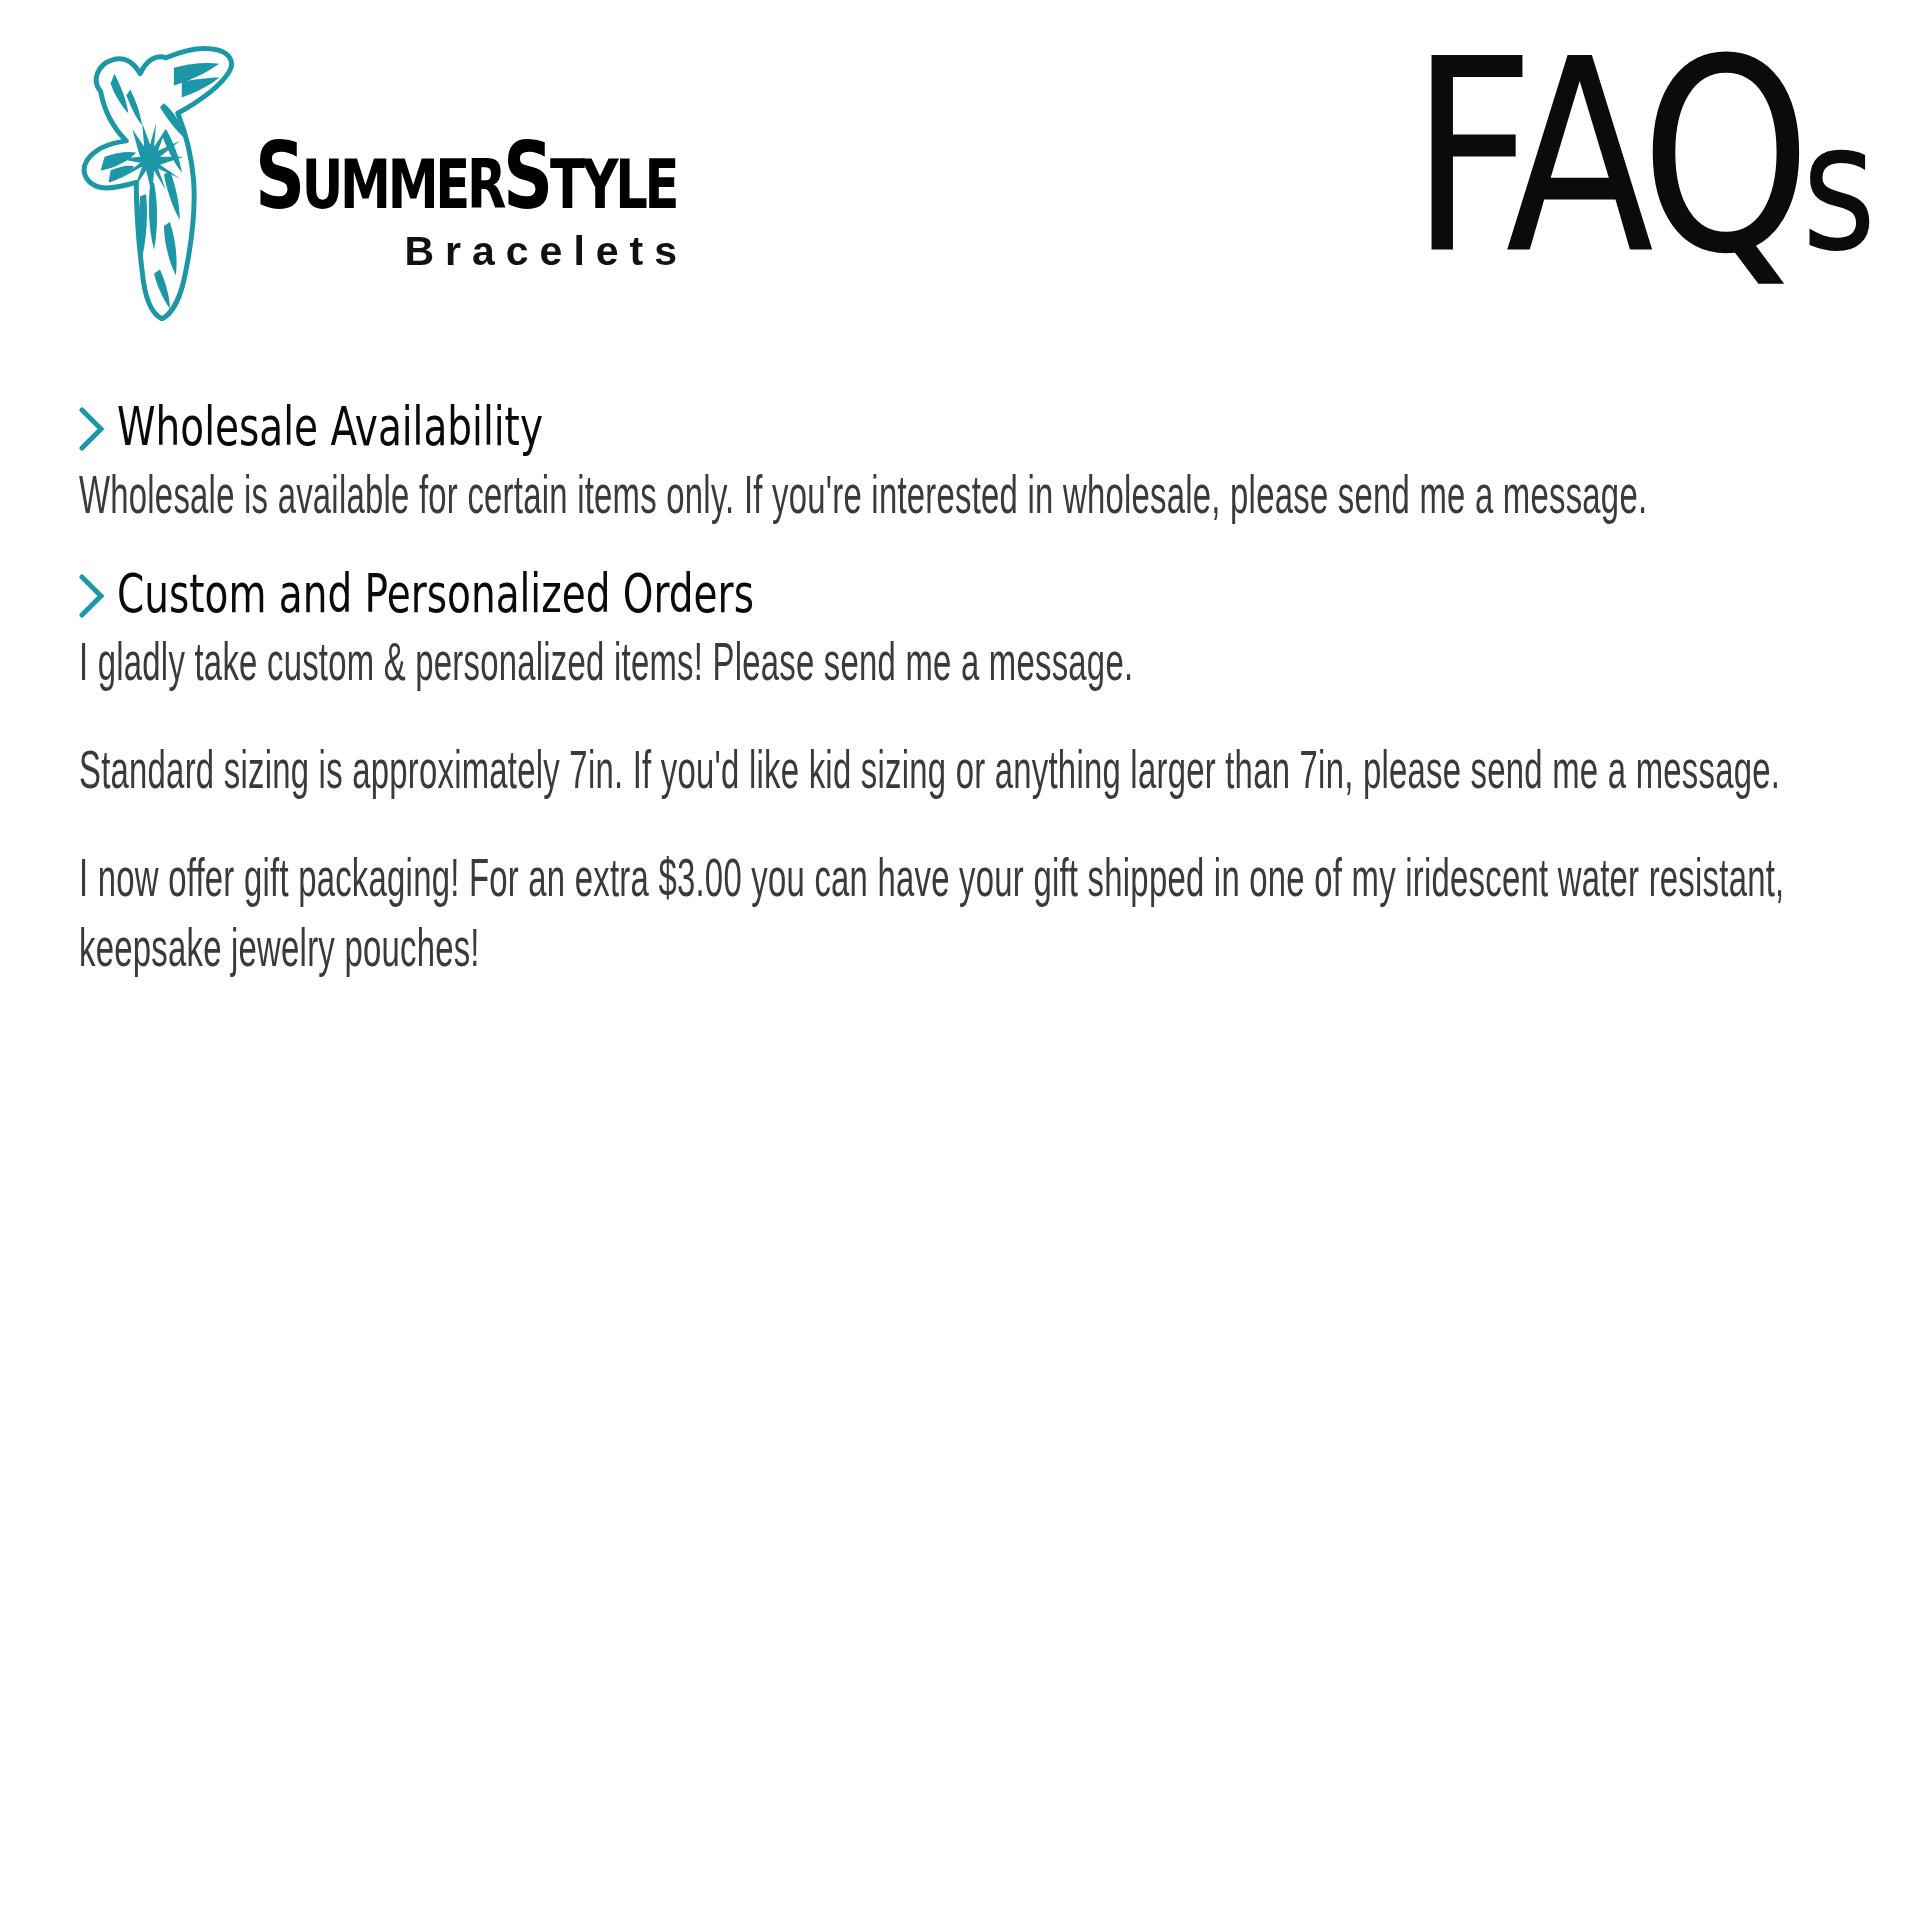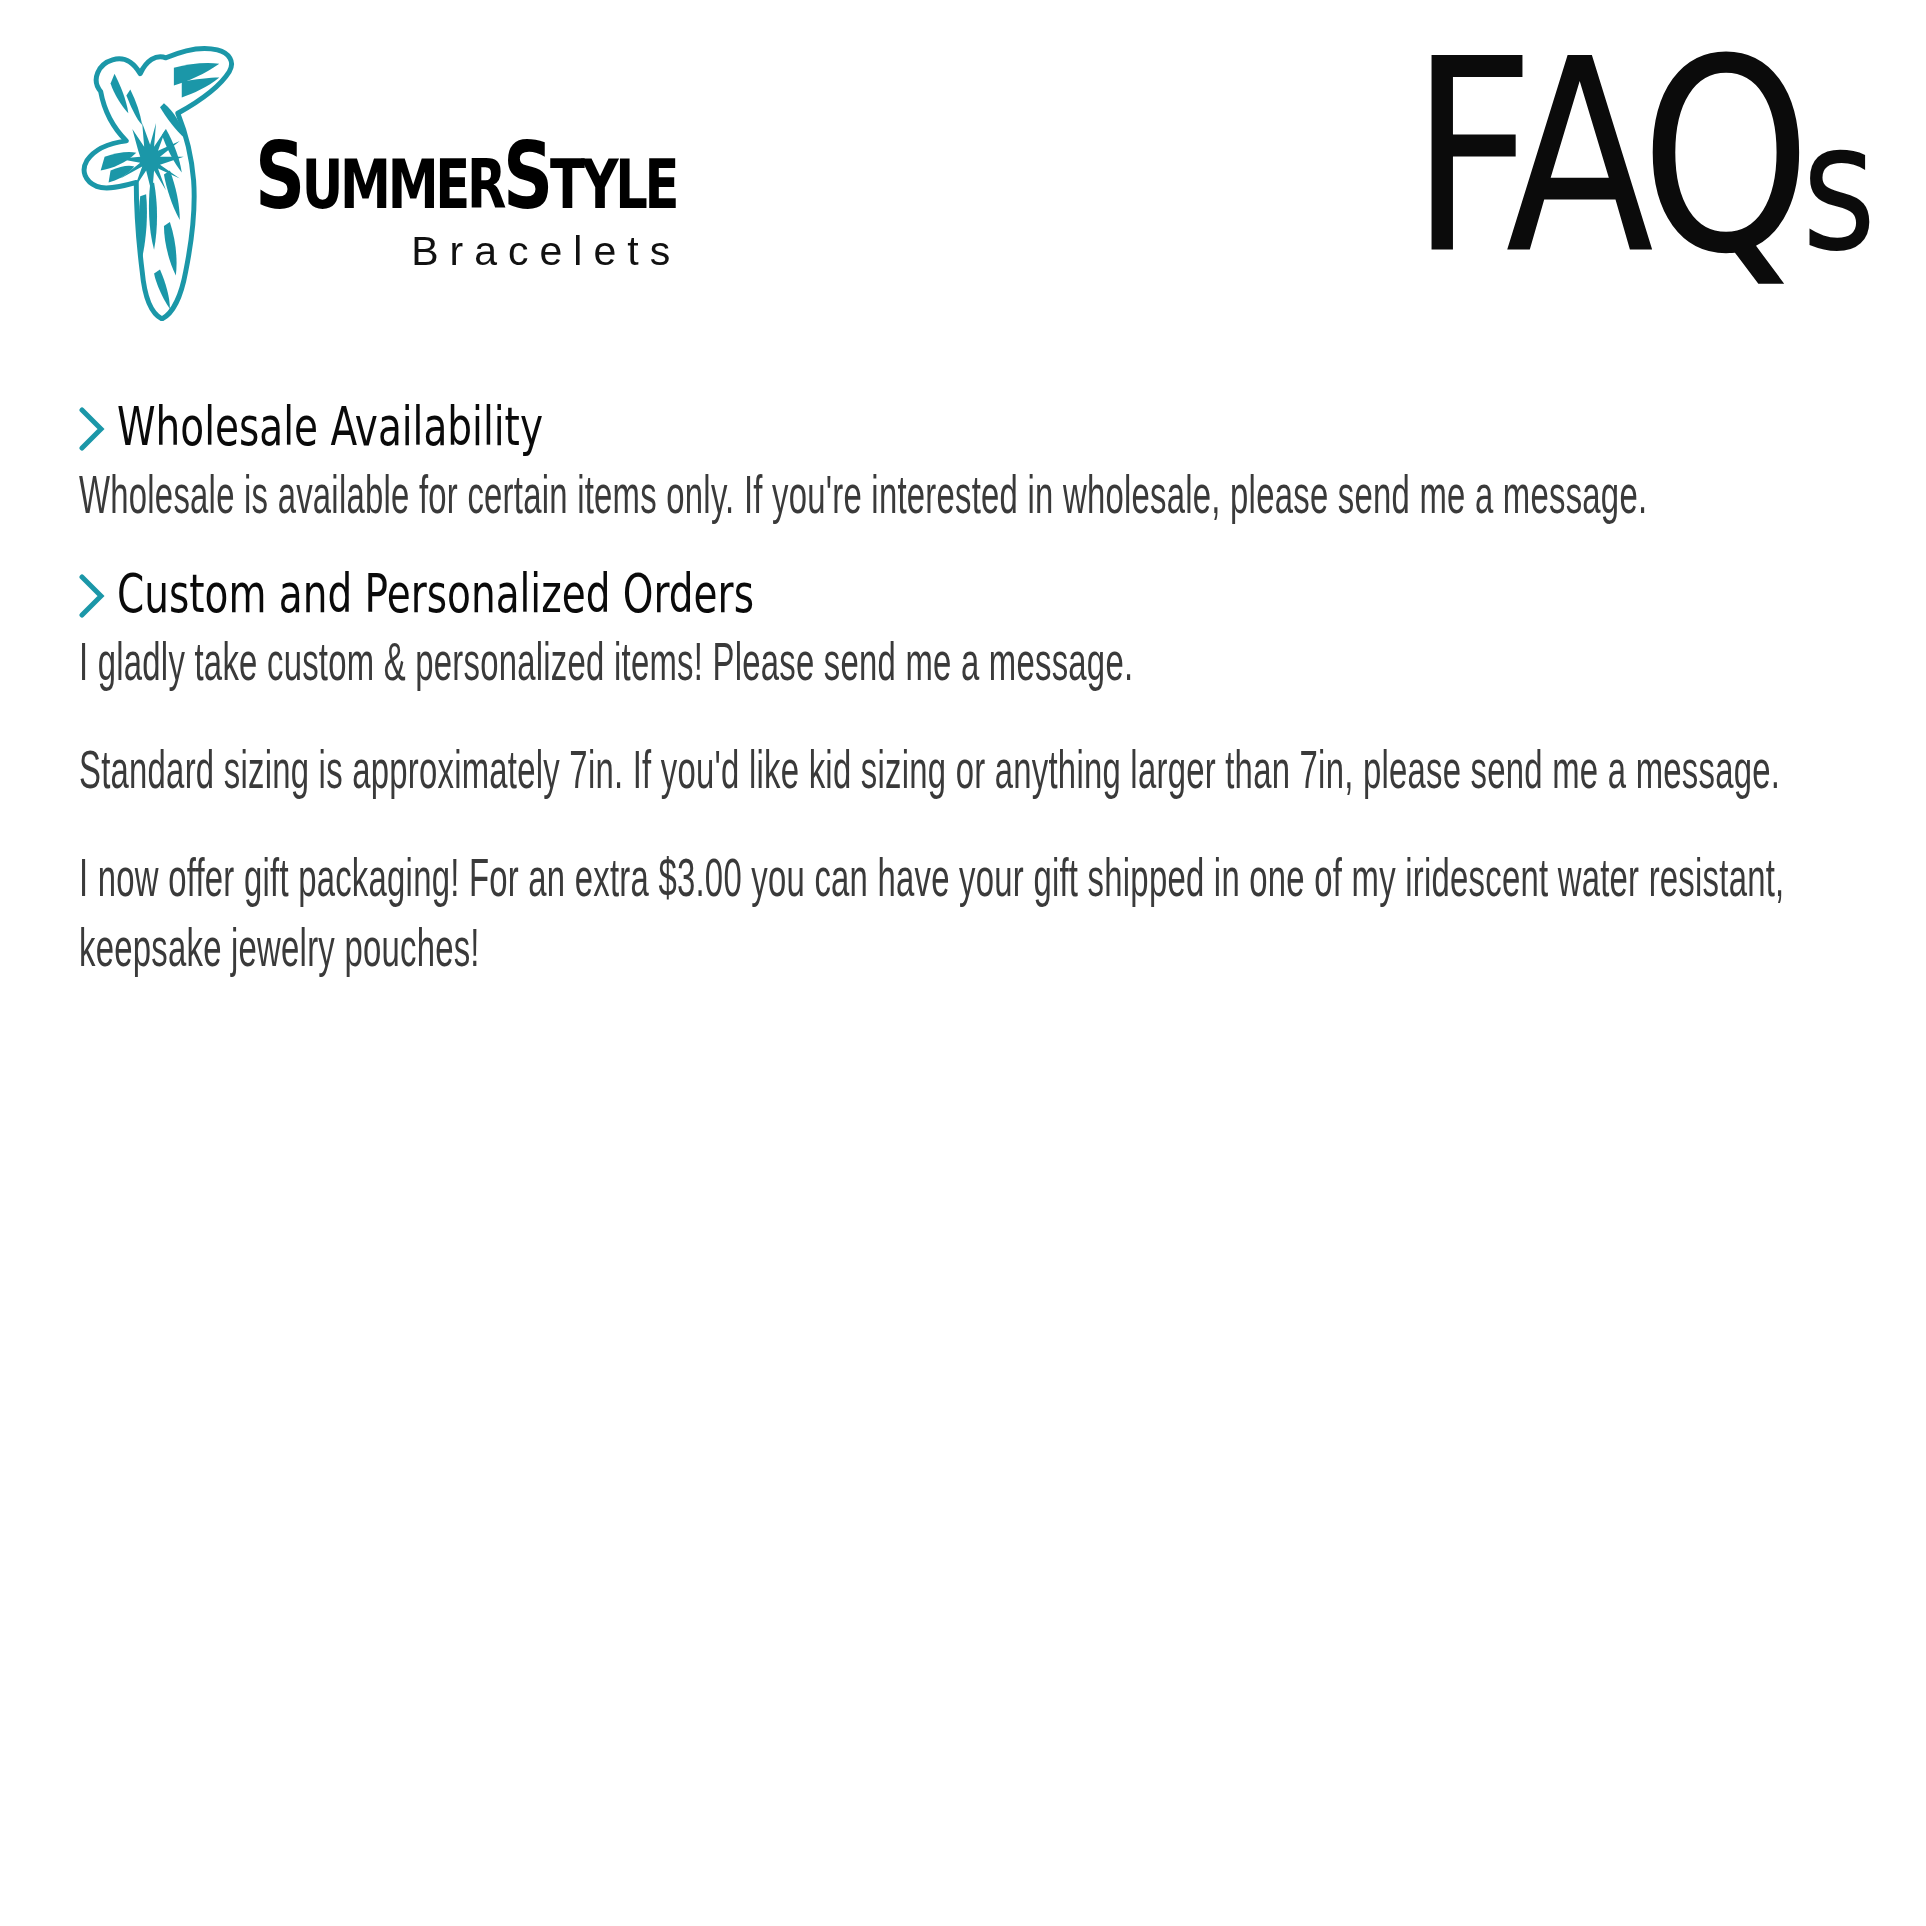--- a/index.html
+++ b/index.html
@@ -57,21 +57,21 @@
     color: #000000;
     transform: scaleX(0.84) scaleY(1.12);
     transform-origin: left center;
     white-space: nowrap;
   }
   .brand-name .cap { font-size: 83px; }
   .brand-name .sc  { font-size: 61px; }
 
   .brand-sub {
     font-family: "Liberation Sans", sans-serif;
-    font-weight: 400;
+    font-weight: 700;
     font-size: 41px;
     letter-spacing: 11px;
     color: #111111;
     margin-top: 16px;
     margin-left: 81px;
     white-space: nowrap;
   }
 
   .faqs-title {
     position: absolute;

